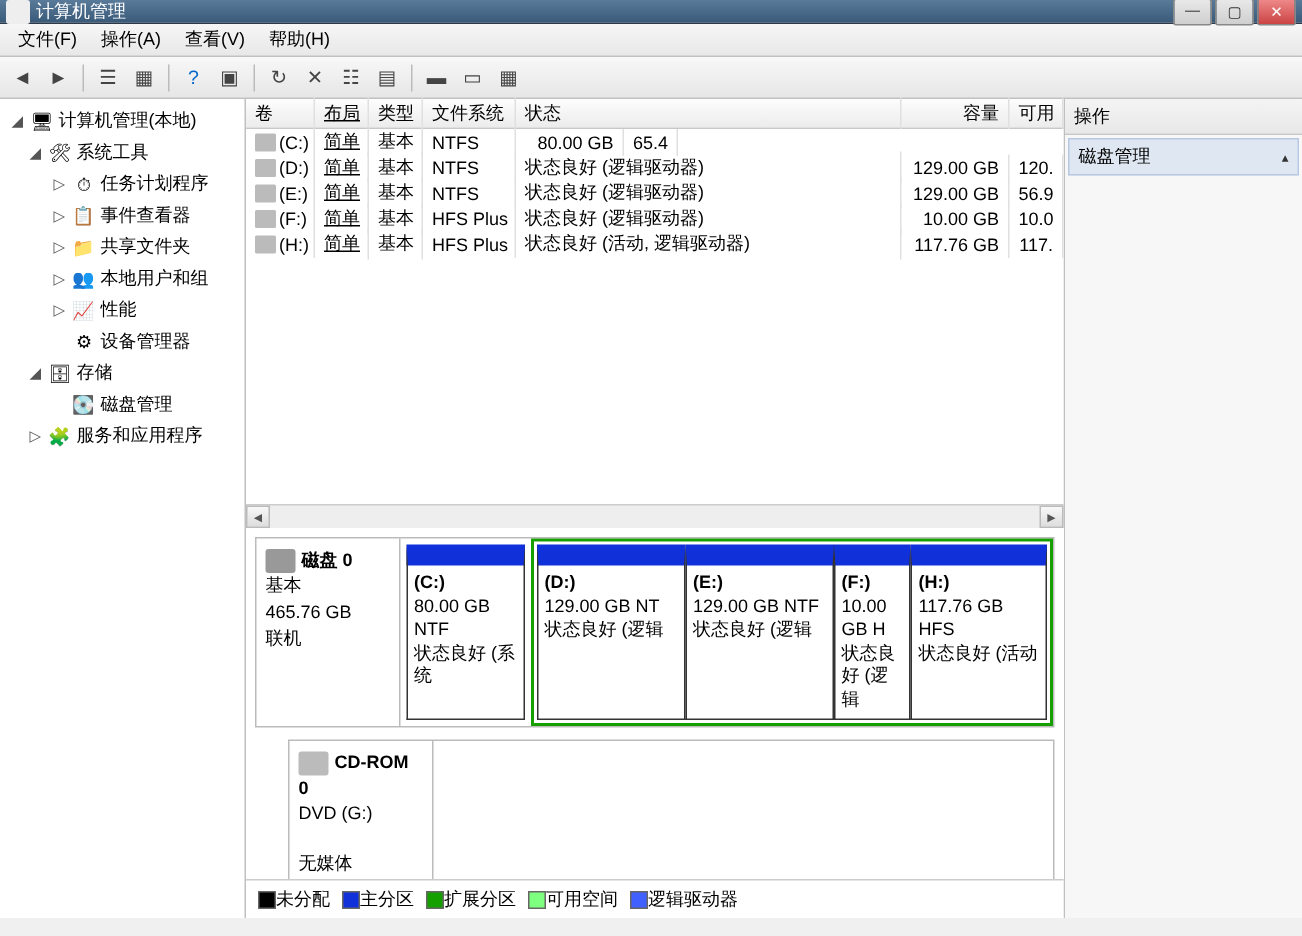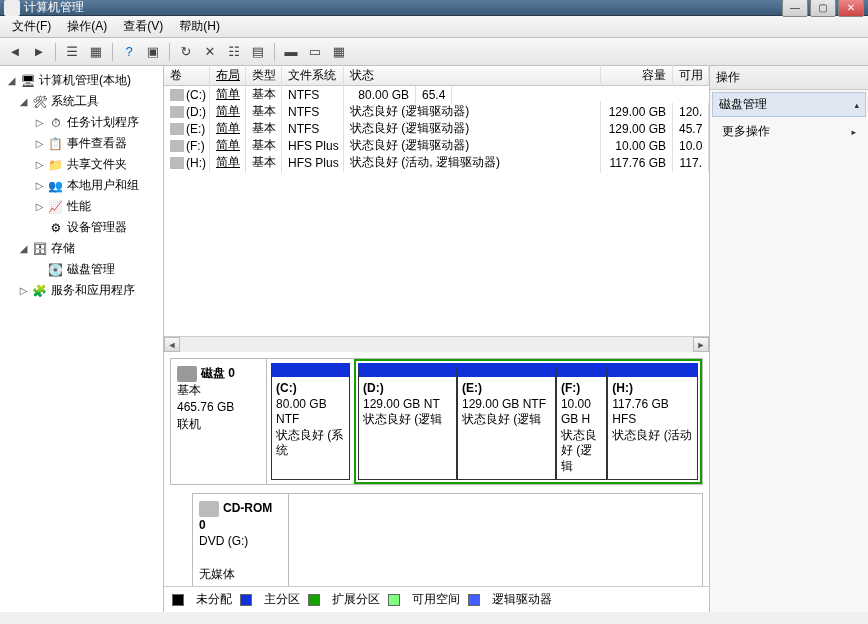--- a/index.html
+++ b/index.html
@@ -51,21 +51,21 @@
 .disk-row { display: flex; border: 1px solid #bbb; margin-bottom: 8px; background: #fff;}
 .disk-info { width: 96px; padding: 6px; border-right: 1px solid #bbb; font-size: 11px; line-height: 1.4;}
 .disk-info .dicon2 { width: 20px; height: 16px; background: #999; border-radius: 2px; display:inline-block; margin-right: 4px; vertical-align: middle;}
 .disk-info b { font-weight: bold;}
 .disk-parts { flex: 1; display: flex; padding: 4px; gap: 0;}
 .part { border: 1px solid #333; border-top: 14px solid #1030da; padding: 4px; font-size: 11px; line-height: 1.3; overflow: hidden;}
 .part b { font-weight: bold;}
 .disk-parts.green-outline { outline: 2px solid #16a000; outline-offset: -2px; padding: 4px;}
 
 .legend { border-top: 1px solid #ccc; padding: 4px 8px; display: flex; align-items: center; gap: 8px; background: #fff;}
-.leg { display: flex; align-items: center; gap: 12px;}
+.leg { display: flex; align-items: center; gap: 0;}
 .leg .sw { width: 12px; height: 12px; border:1px solid #666;}
 
 .right { width: 158px; background: #f7f7f7; display: flex; flex-direction: column;}
 .right-header { background: linear-gradient(#f4f4f4,#e8e8e8); border-bottom: 1px solid #c8c8c8; padding: 3px 6px; font-weight: normal;}
 .right-sub { background: #dfe8f2; border: 1px solid #b8c8e0; margin: 2px; padding: 3px 6px; display:flex; align-items:center; justify-content: space-between;}
 .right-item { padding: 4px 12px; display:flex; align-items:center; justify-content: space-between; cursor: default;}
 .tri { font-size: 9px; color:#333;}
 </style>
 </head>
 <body>
@@ -193,21 +193,21 @@
           <div class="col-c">129.00 GB</div>
           <div class="col-a">120.</div>
         </div>
         <div class="vol-row">
           <div class="col-v"><span class="dicon"></span>(E:)</div>
           <div class="col-l">简单</div>
           <div class="col-t">基本</div>
           <div class="col-fs">NTFS</div>
           <div class="col-s">状态良好 (逻辑驱动器)</div>
           <div class="col-c">129.00 GB</div>
-          <div class="col-a">45.7</div>
+          <div class="col-a">56.9</div>
         </div>
         <div class="vol-row">
           <div class="col-v"><span class="dicon"></span>(F:)</div>
           <div class="col-l">简单</div>
           <div class="col-t">基本</div>
           <div class="col-fs">HFS Plus</div>
           <div class="col-s">状态良好 (逻辑驱动器)</div>
           <div class="col-c">10.00 GB</div>
           <div class="col-a">10.0</div>
         </div>
@@ -292,18 +292,14 @@
         </div>
     </div>
   </div>
 
   <div class="right">
     <div class="right-header">操作</div>
     <div class="right-sub">
       <span>磁盘管理</span>
         <span class="tri">▴</span>
     </div>
-    <div class="right-item">
-      <span>更多操作</span>
-        <span class="tri">▸</span>
-    </div>
   </div>
 </div>
 
 </body></html>

